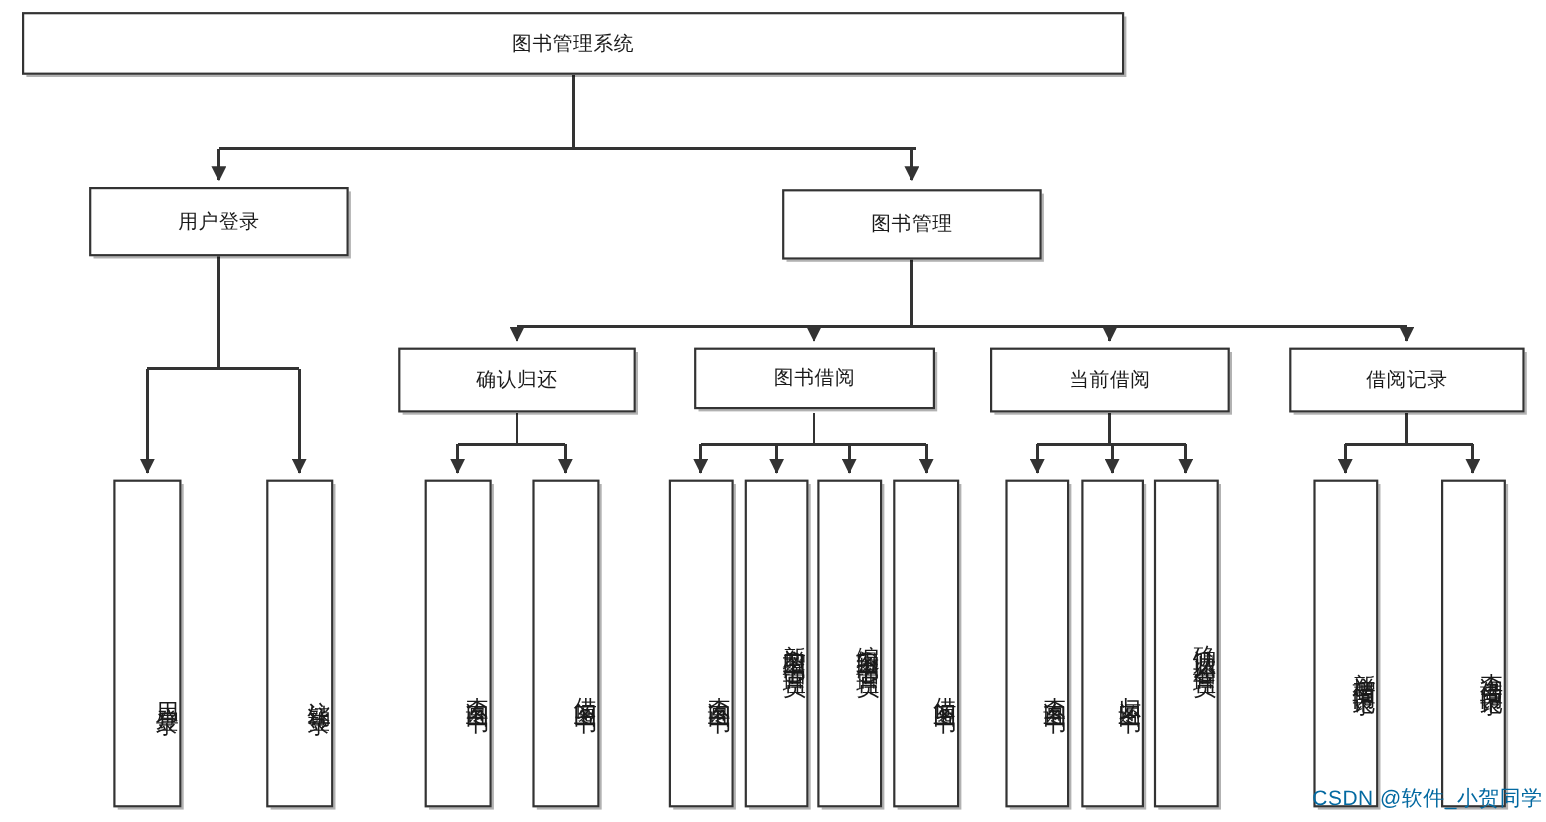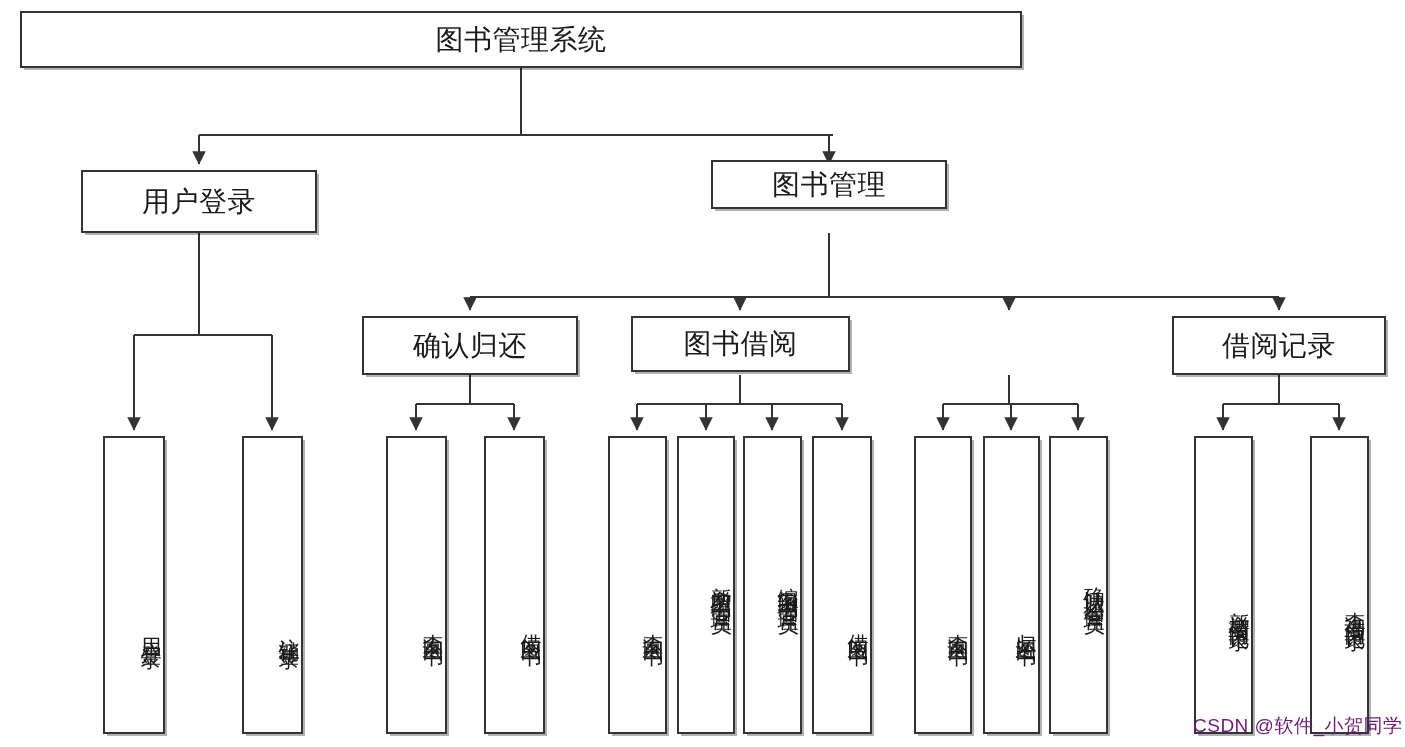--- a/index.html
+++ b/index.html
@@ -30,21 +30,21 @@
     background: #ffffff;
     border: 2px solid #333333;
     box-shadow: 3px 3px 0px -1px rgba(0,0,0,0.30);
     display: flex;
     align-items: center;
     justify-content: center;
     z-index: 3;
   }
   .node-label {
     color: #1a1a1a;
-    font-size: 28px;
+    font-size: 18px;
     line-height: 1.18;
     letter-spacing: 0.5px;
     white-space: nowrap;
   }
   .node-vertical {
     writing-mode: vertical-rl;
     text-orientation: upright;
     align-items: flex-start;
     justify-content: center;
     padding-top: 14px;
@@ -55,21 +55,21 @@
     font-size: 21px;
     letter-spacing: 4px;
     white-space: nowrap;
   }
   .node-vertical.tall-text {
     padding-top: 6px;
   }
   .watermark {
     position: absolute;
     z-index: 6;
-    color: #701a75;
+    color: #0369a1;
     font-size: 19px;
     white-space: nowrap;
     letter-spacing: 0.5px;
   }
 </style>
 </head>
 <body>
 
 <div id="canvas">
 
@@ -124,29 +124,32 @@
     </g>
   </svg>
 
   <div class="node" style="left:20px; top:11px; width:1002px; height:57px;">
     <span class="node-label">图书管理系统</span>
   </div>
 
   <div class="node" style="left:81px; top:170px; width:236px; height:63px;">
     <span class="node-label">用户登录</span>
   </div>
-  <div class="node" style="left:711px; top:160px; width:236px; height:49px;">
+  <div class="node" style="left:711px; top:172px; width:236px; height:64px;">
     <span class="node-label">图书管理</span>
   </div>
 
   <div class="node" style="left:362px; top:316px; width:216px; height:59px;">
     <span class="node-label">确认归还</span>
   </div>
   <div class="node" style="left:631px; top:316px; width:219px; height:56px;">
     <span class="node-label">图书借阅</span>
+  </div>
+  <div class="node" style="left:900px; top:316px; width:218px; height:59px;">
+    <span class="node-label">当前借阅</span>
   </div>
   <div class="node" style="left:1172px; top:316px; width:214px; height:59px;">
     <span class="node-label">借阅记录</span>
   </div>
 
   <div class="node node-vertical" style="left:103px; top:436px; width:62px; height:298px; padding-top:88px;">
     <span class="node-label">用户登录</span>
   </div>
   <div class="node node-vertical" style="left:242px; top:436px; width:61px; height:298px; padding-top:88px;">
     <span class="node-label">注销登录</span>

